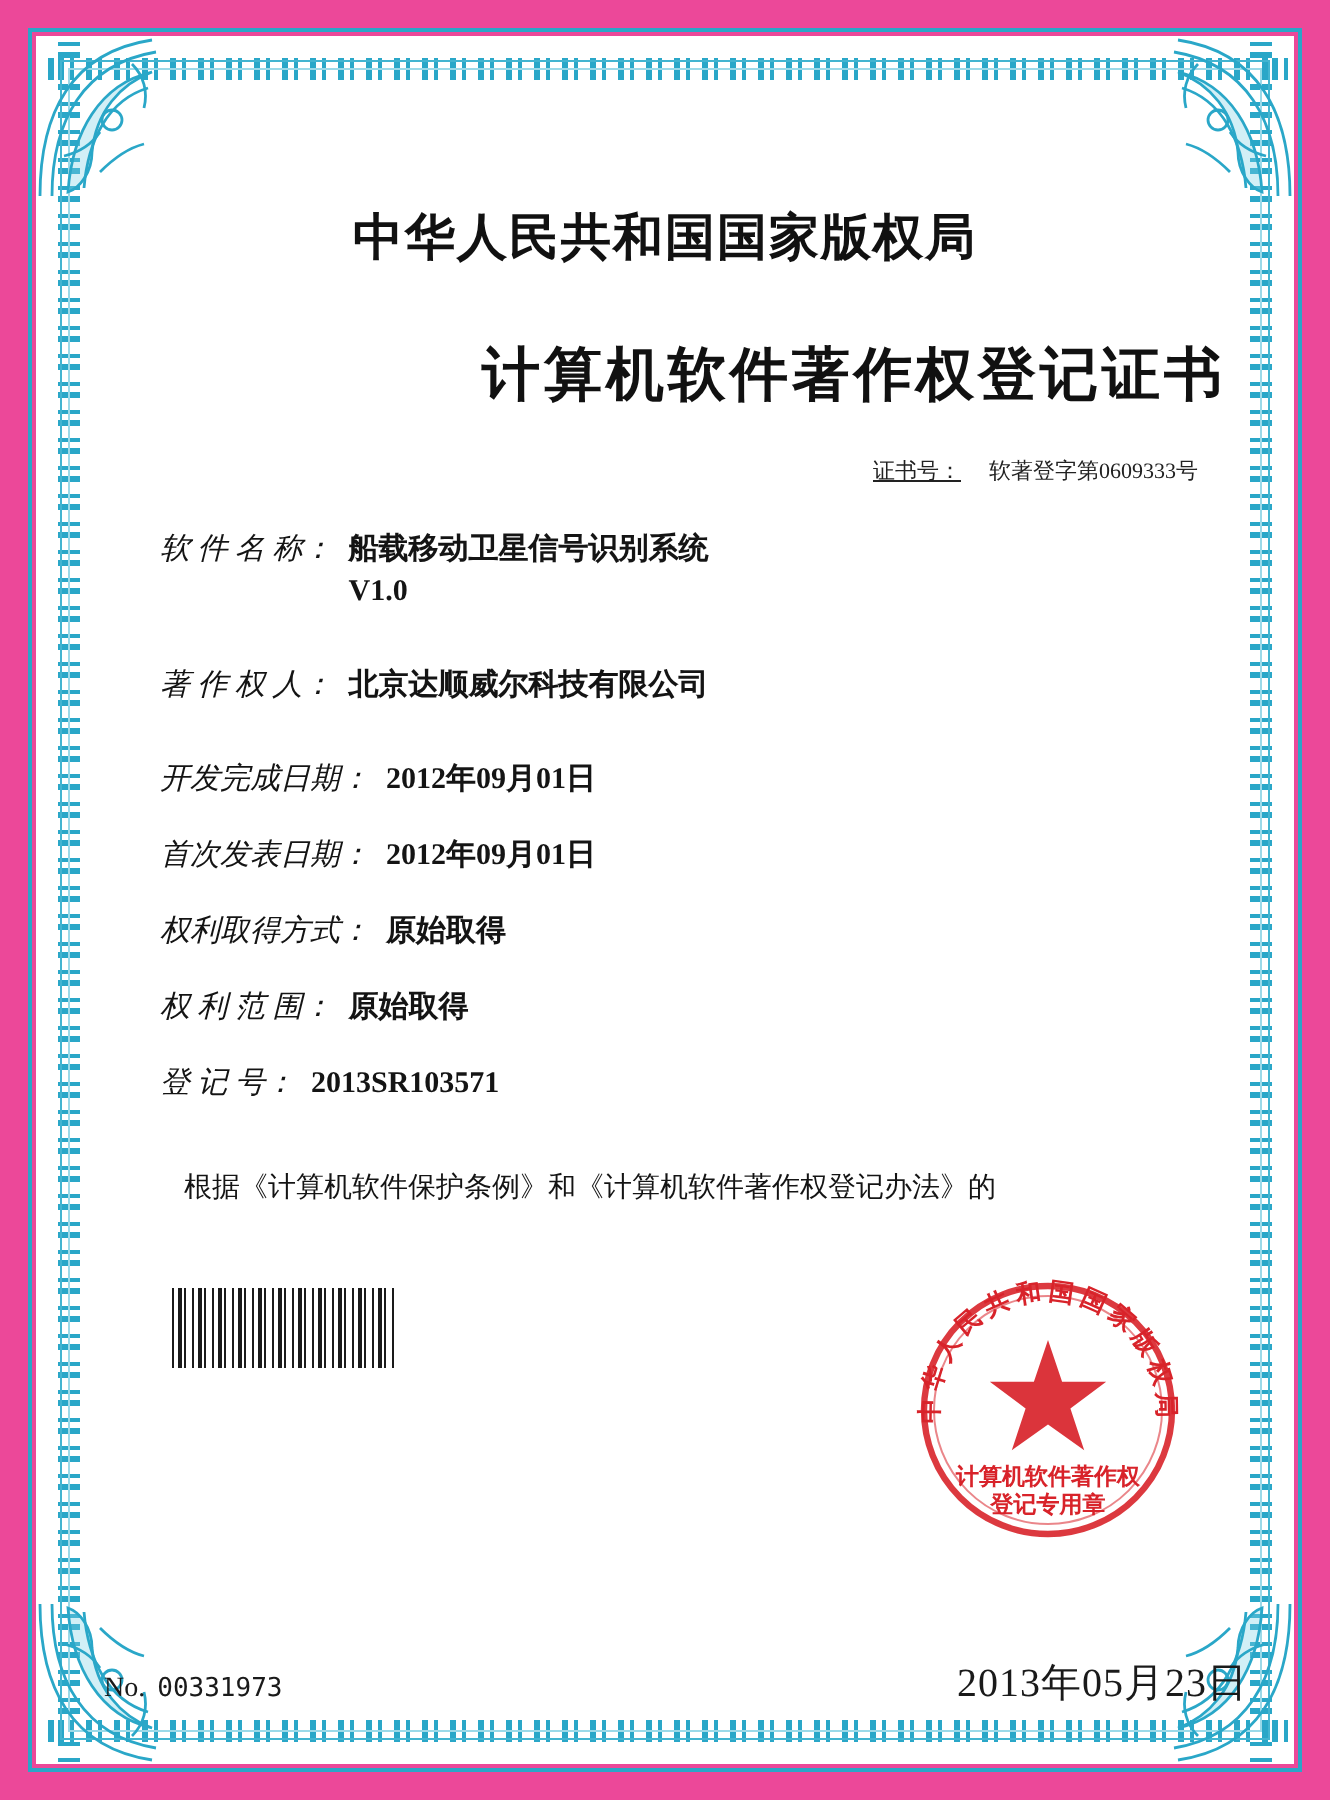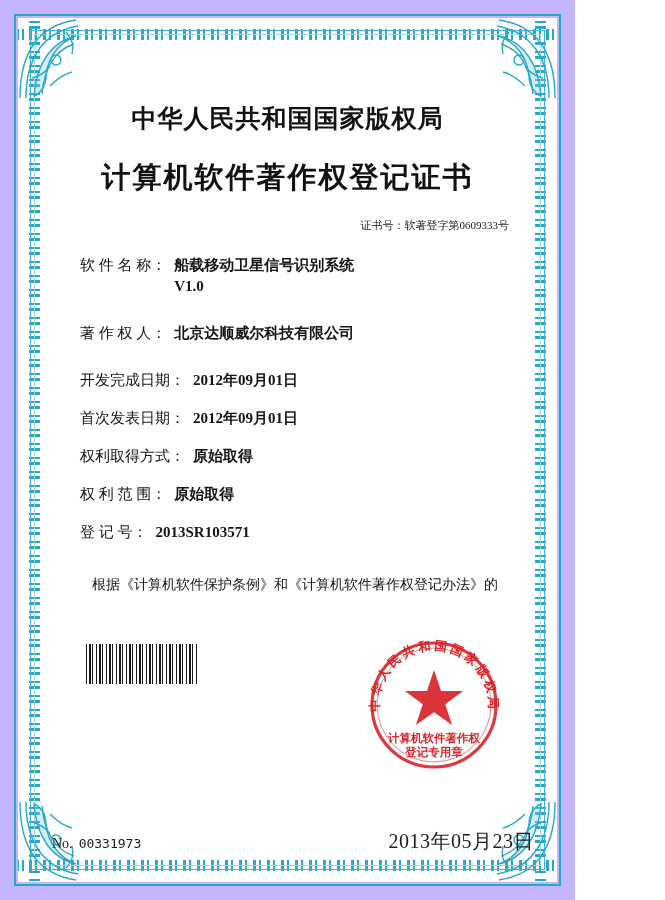--- a/index.html
+++ b/index.html
@@ -13,23 +13,23 @@
     font-family: "Liberation Serif", "DejaVu Serif", serif;
     color: #1a1a1a;
     position: relative;
     overflow: hidden;
   }
 
   
   .certificate {
     position: absolute;
     left: 0; top: 0;
-    width: 575px;
+    width: 665px;
     height: 900px;
-    background: #c4b5fd;
+    background: #ec4899;
   }
 
   
   .frame-outer {
     position: absolute;
     left: 14px; top: 14px;
     right: 14px; bottom: 14px;
     border: 2px solid #2aa7c8;
     box-sizing: border-box;
   }
@@ -103,56 +103,57 @@
   .title-org {
     text-align: center;
     font-size: 25px;
     font-weight: bold;
     letter-spacing: 1px;
     margin-top: 50px;
     font-family: "DejaVu Serif", "Liberation Serif", serif;
     color: #111;
   }
   .title-main {
-    text-align: center;
+    text-align: right;
     font-size: 29px;
     font-weight: bold;
     letter-spacing: 2px;
-    margin-top: 23px;
+    margin-top: 33px;
     font-family: "DejaVu Serif", "Liberation Serif", serif;
     color: #111;
   }
 
   .cert-no-row {
     margin-top: 20px;
     text-align: right;
     padding-right: 14px;
     font-size: 11px;
     color: #222;
     font-family: "Liberation Serif", serif;
   }
-  .cert-no-row .label { margin-right: 0; }
+  .cert-no-row .label { margin-right: 14px; text-decoration: underline; }
   .cert-no-row .value { letter-spacing: 0px; text-align: right; }
 
   .fields {
     margin-top: 22px;
     padding-left: 28px;
     padding-right: 12px;
   }
   .field-row {
     display: flex;
     align-items: flex-start;
     margin-bottom: 17px;
     font-size: 15px;
     line-height: 21px;
     color: #141414;
   }
   .field-row .flabel {
     flex: 0 0 auto;
     white-space: nowrap;
+    font-style: italic;
   }
   .field-row .fvalue {
     flex: 1 1 auto;
     padding-left: 8px;
     white-space: pre-line;
     font-weight: bold;
   }
   .field-row.wide { margin-bottom: 26px; }
 
   .paragraph {

